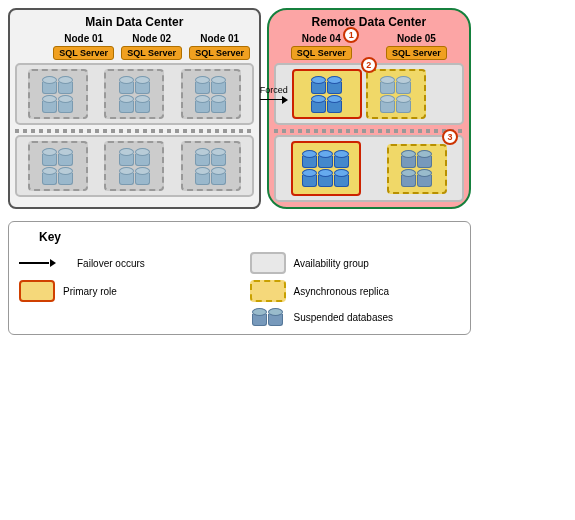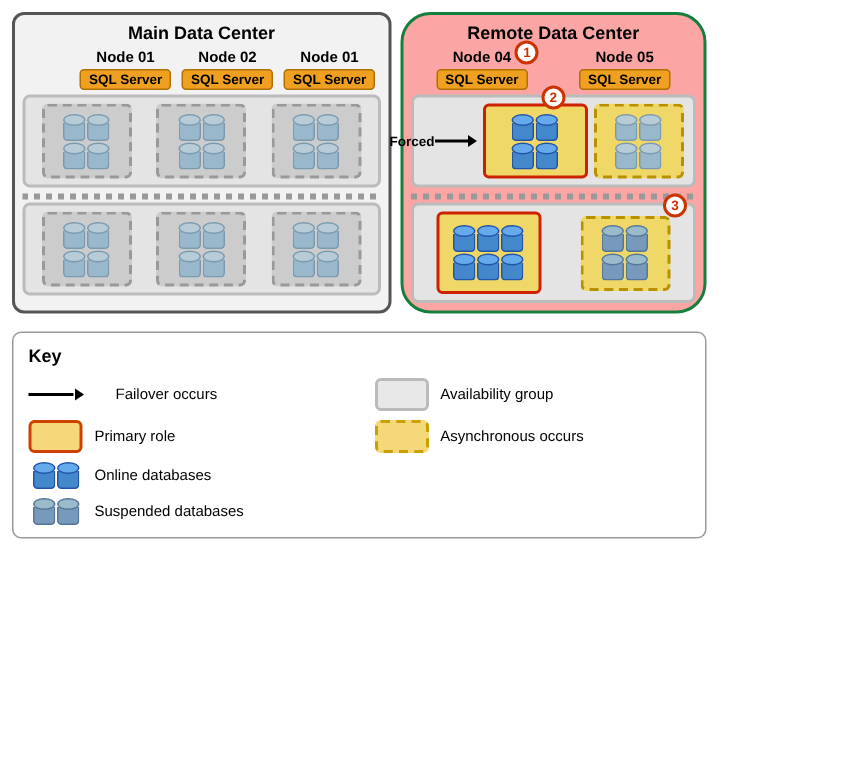--- a/index.html
+++ b/index.html
@@ -31,20 +31,21 @@
       grid-template-columns: 1fr 1fr;
       gap: 6px 20px;
       margin-top: 4px;
     }
 
     .legend-title {
       grid-column: 1 / -1;
       font-weight: bold;
       font-size: 12px;
       margin-bottom: 2px;
+      margin-left: 20px;
     }
 
     .legend-item {
       display: flex;
       align-items: center;
       gap: 8px;
       font-size: 10px;
     }
 
     .legend-box {
@@ -410,21 +411,21 @@
           <div class="n-lbl">Node 05</div>
           <div class="sql-box">SQL Server</div>
         </div>
       </div>
 
       <div class="ag-container" style="position:relative;">
 
         <div class="numbadge" style="top:-8px; left:50%; transform:translateX(-50%);">2</div>
         <div style="display:flex; align-items:center; gap:4px;">
 
-          <div style="display:flex; flex-direction:row; align-items:center; margin-left:-20px;font-weight:bold;">
+          <div style="display:flex; flex-direction:column; align-items:center; margin-left:-20px;">
             <div style="font-size:9px; margin-bottom:1px;">Forced</div>
             <div style="display:flex; align-items:center;">
               <div style="width:22px;height:1.5px;background:#000;"></div>
               <div style="width:0;height:0;border-top:4px solid transparent;border-bottom:4px solid transparent;border-left:6px solid #000;"></div>
             </div>
           </div>
 
           <div class="rep rep-primary" style="width:70px;">
             <div class="db-2x2">
               <div class="cyl-wrap c-on">
@@ -547,34 +548,21 @@
       <span>Availability group</span>
     </div>
 
     <div class="legend-item">
       <div class="legend-box legend-box-primary"></div>
       <span>Primary role</span>
     </div>
 
     <div class="legend-item">
       <div class="legend-box legend-box-async"></div>
-      <span>Asynchronous occurs</span>
-    </div>
-    <div class="legend-item">
-      <div style="display:flex;align-items:center;justify-content:center;gap:1px;width:36px;">
-        <div class="cyl-wrap c-on">
-            <div class="cyl-e"></div>
-            <div class="cyl-b"></div>
-          </div>
-        <div class="cyl-wrap c-on">
-            <div class="cyl-e"></div>
-            <div class="cyl-b"></div>
-          </div>
-      </div>
-      <span>Online databases</span>
+      <span>Asynchronous replica</span>
     </div>
 
     <div class="legend-item">
     </div>
     <div class="legend-item">
       <div style="display:flex;align-items:center;justify-content:center;gap:1px;width:36px;">
         <div class="cyl-wrap c-sus">
             <div class="cyl-e"></div>
             <div class="cyl-b"></div>
           </div>

